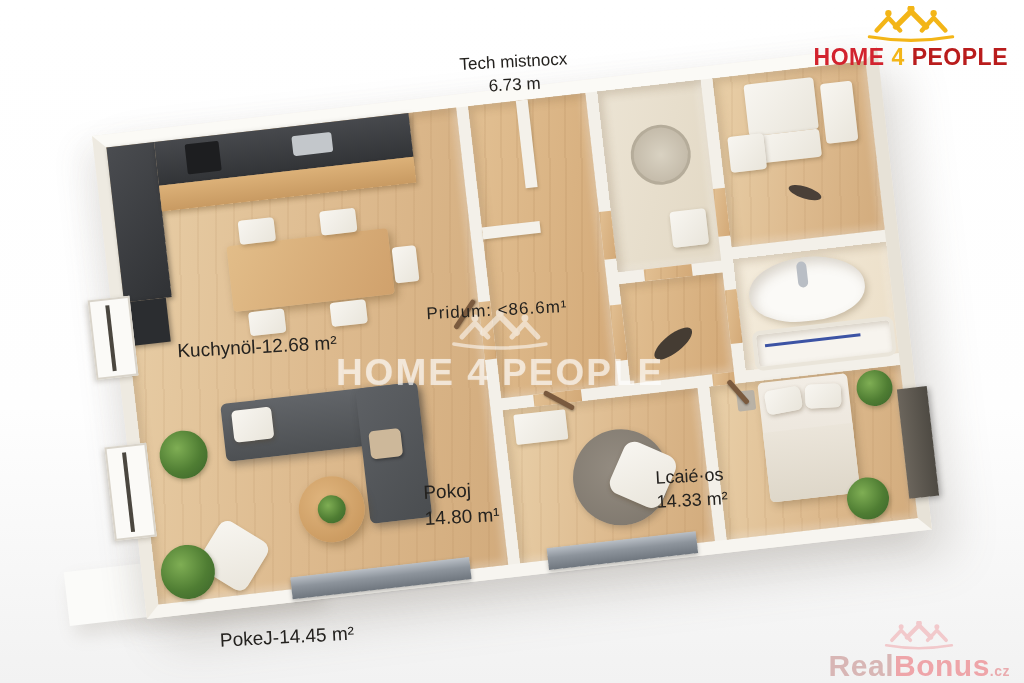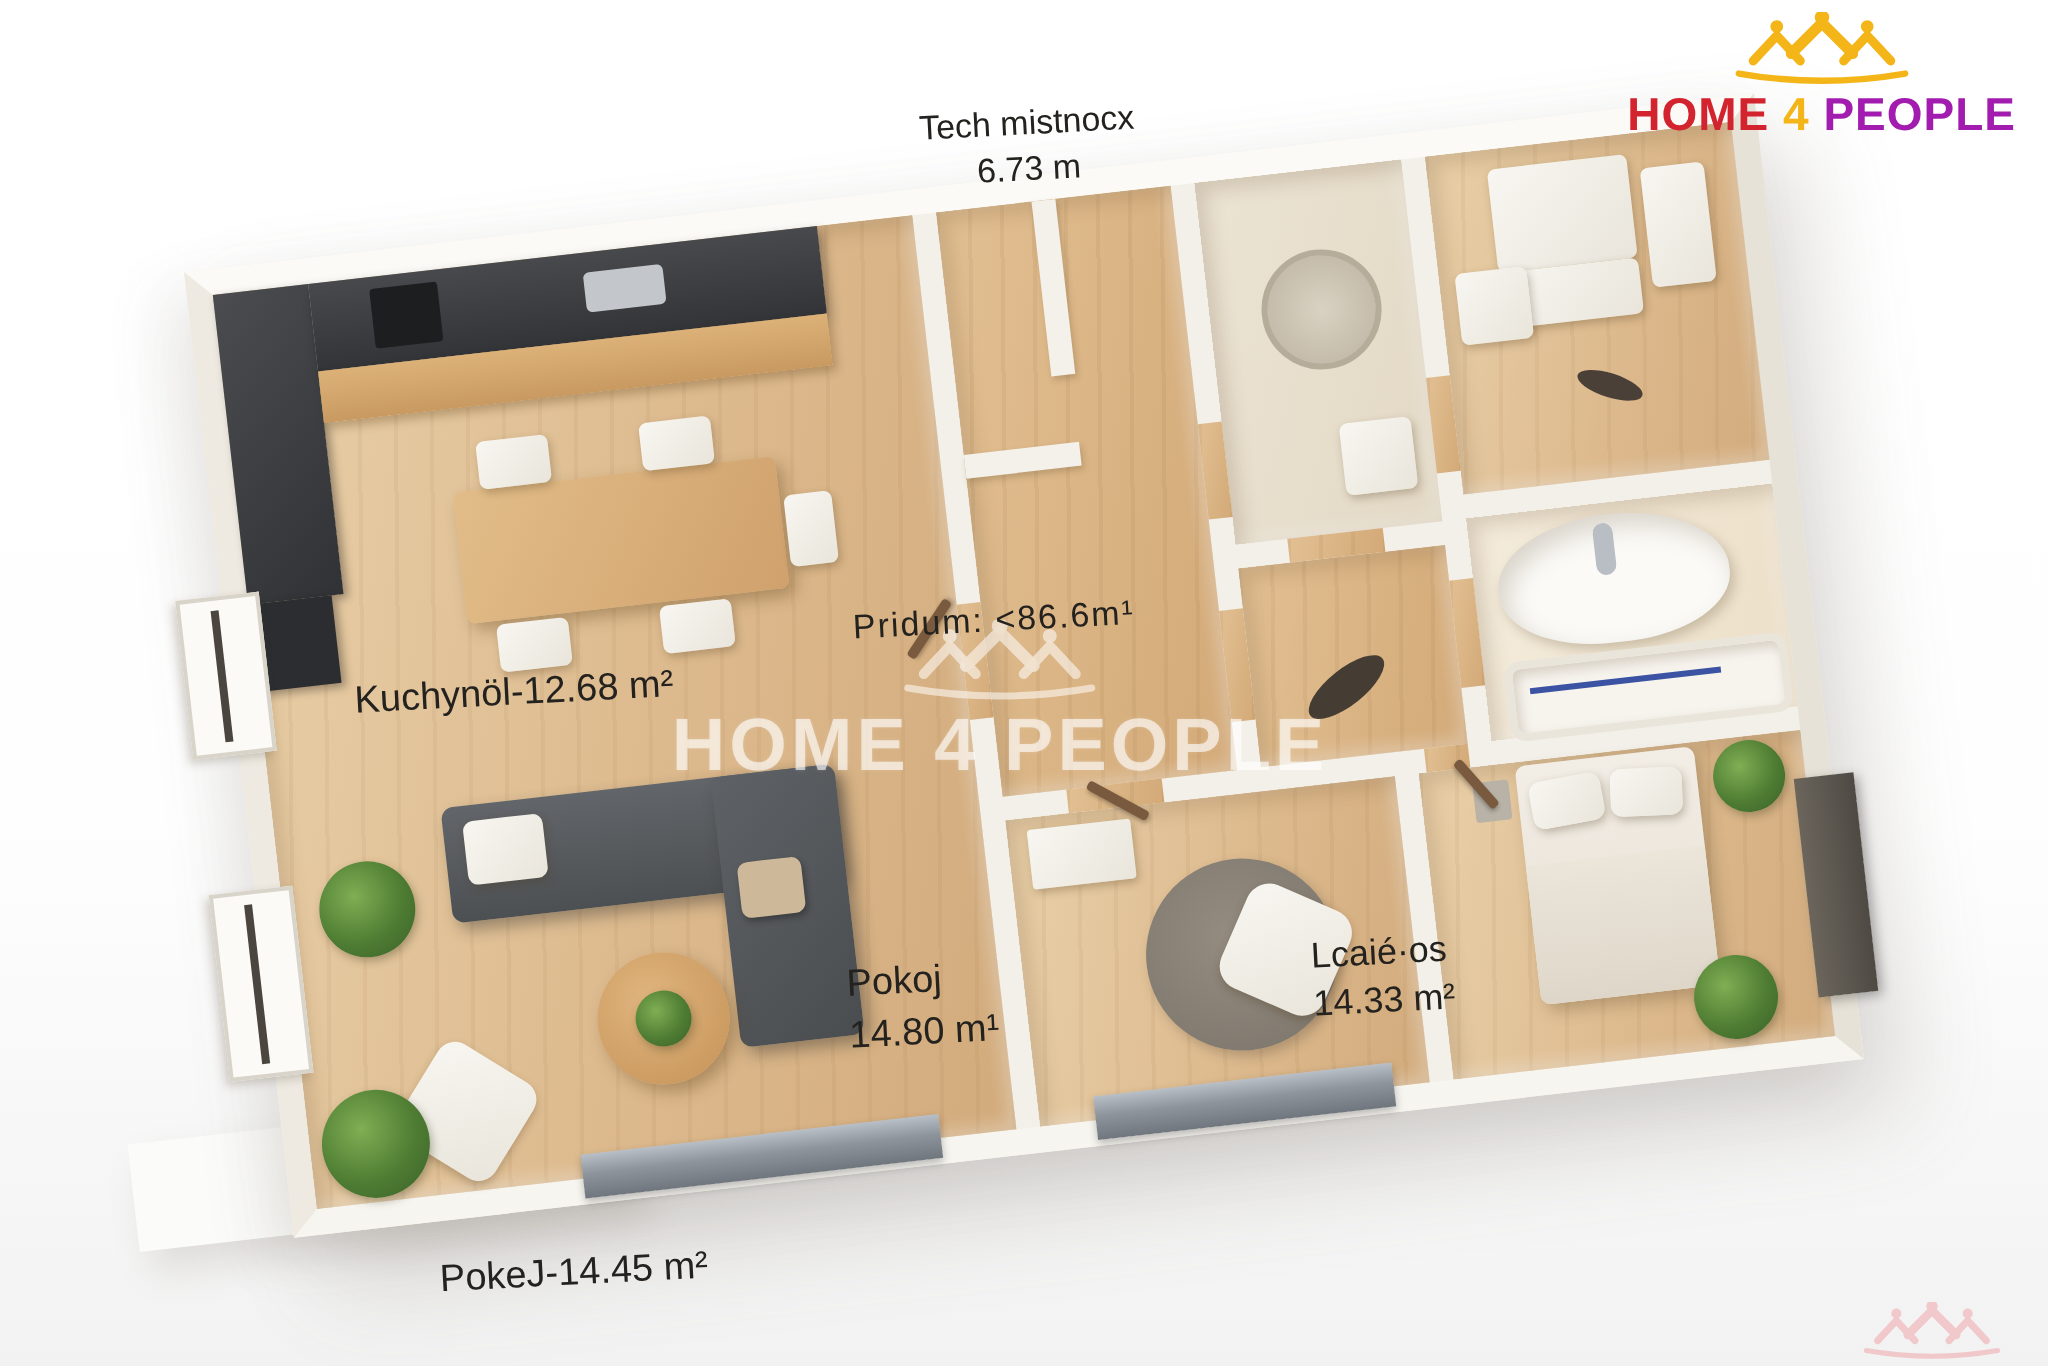--- a/index.html
+++ b/index.html
@@ -197,31 +197,34 @@
     </g>
     <g fill="#f3b517">
         <circle cx="35" cy="8" r="3.5"></circle>
         <circle cx="60" cy="3" r="4"></circle>
         <circle cx="85" cy="8" r="3.5"></circle>
       </g>
   </svg>
   <div class="logo-text">
     <span style="color:#d2232e">HOME</span>
     <span style="color:#f3b517">4</span>
-    <span style="color:#a21caf">PEOPLE</span>
+    <span style="color:#b91c1c">PEOPLE</span>
   </div>
 </div>
 
 <div class="realbonus">
   <svg width="88" height="30" viewBox="0 0 120 42" style="opacity:.55">
     <g fill="none" stroke="#ee9297" stroke-width="5" stroke-linecap="round">
       <path d="M22 27 L35 13 L48 27"></path>
         <path d="M43 23 L60 6 L77 23" stroke-width="6"></path>
         <path d="M72 27 L85 13 L98 27"></path>
       <path d="M14 34 Q60 42 106 34" stroke-width="3.5"></path>
     </g>
     <g fill="#ee9297">
         <circle cx="35" cy="8" r="3.5"></circle>
         <circle cx="60" cy="3" r="4"></circle>
         <circle cx="85" cy="8" r="3.5"></circle>
       </g>
   </svg>
+  <div class="rb-text">
+    <span style="color:#d2a8a6">Real</span><span style="color:#ee9297">Bonus</span><span style="color:#e89a9e;font-size:14px;">.cz</span>
+  </div>
 </div>
 
 </body></html>

